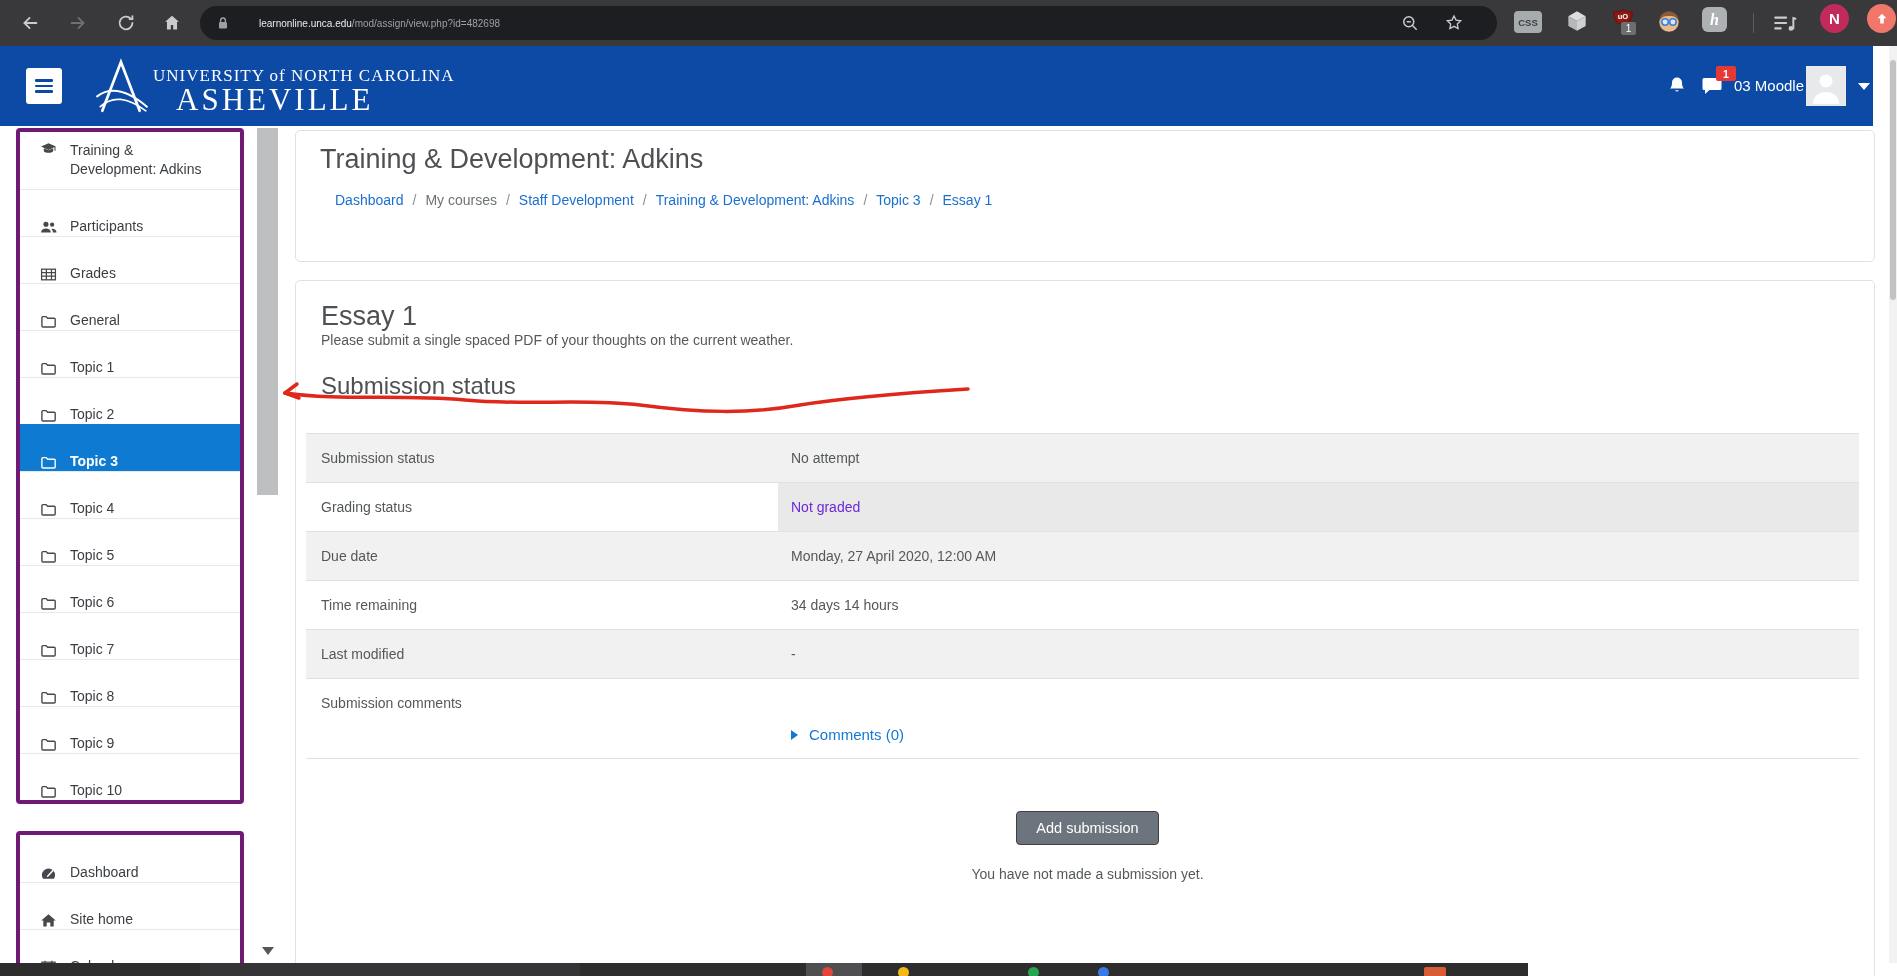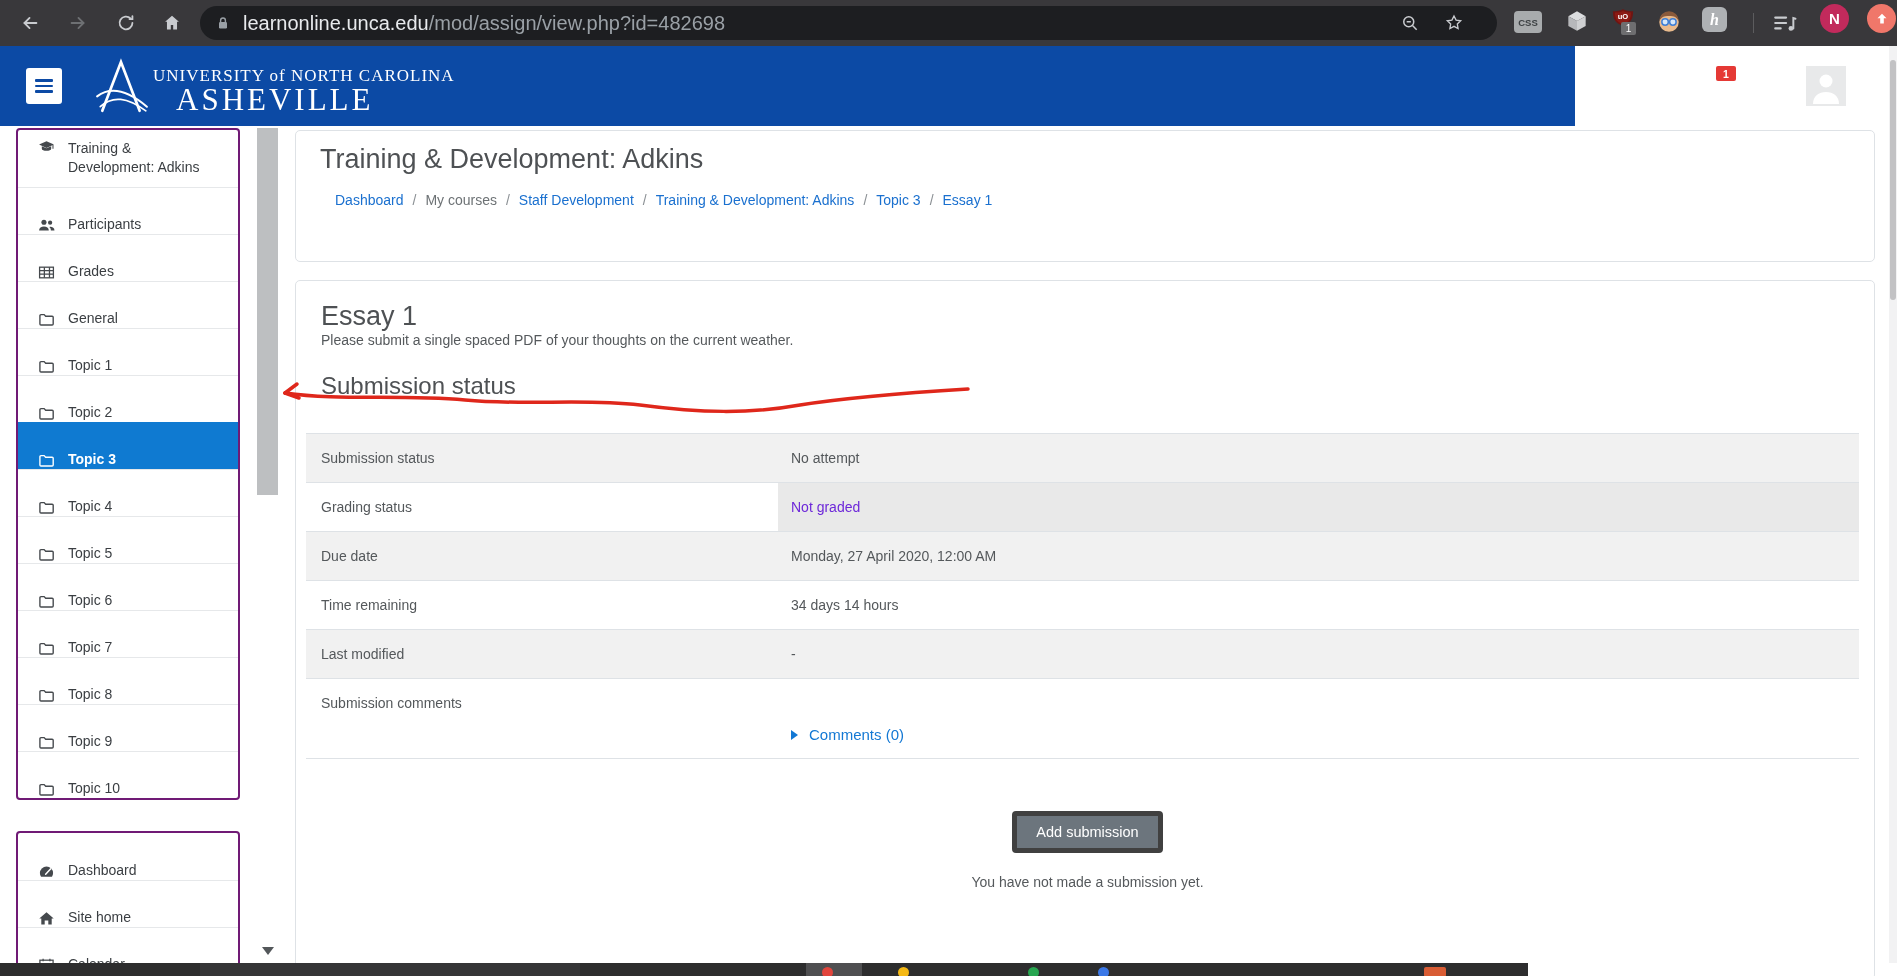--- a/index.html
+++ b/index.html
@@ -6,43 +6,43 @@
   body{
     width:1897px;height:976px;position:relative;overflow:hidden;
     font-family:"Liberation Sans",sans-serif;background:#fff;
   }
   
   .chrome{position:absolute;left:0;top:0;width:1897px;height:46px;background:#39383b;z-index:40;}
   .nav-btn{position:absolute;top:7px;width:32px;height:32px;display:flex;align-items:center;justify-content:center;border-radius:50%;}
   .nav-btn svg{width:22px;height:22px;}
   .omnibox{position:absolute;left:200px;top:6px;width:1297px;height:34px;border-radius:17px;background:#1d1e21;display:flex;align-items:center;}
   .omnibox .lock{margin-left:15px;width:16px;height:16px;}
-  .url{margin-left:12px;font-size:20px;white-space:nowrap;}
+  .url{margin-left:28px;font-size:10px;white-space:nowrap;}
   .url .domain{color:#e8eaed;}
   .url .path{color:#9aa0a6;}
   .pill-icon{position:absolute;top:7px;width:20px;height:20px;}
   .ext{position:absolute;display:flex;align-items:center;justify-content:center;}
   .sep-v{position:absolute;left:1753px;top:13px;width:1px;height:20px;background:#5c5c5e;}
   .circle-btn{position:absolute;top:4px;width:29px;height:29px;border-radius:50%;display:flex;align-items:center;justify-content:center;color:#fff;font-size:15px;font-weight:bold;}
   .ext-badge{position:absolute;left:1621px;top:22px;width:15px;height:13px;background:#6e6e70;color:#fff;font-size:10px;display:flex;align-items:center;justify-content:center;border-radius:2px;}
   
-  .mheader{position:absolute;left:0;top:46px;width:1575px;height:80px;background:#0c4aa5;z-index:30;}
+  .mheader{position:absolute;left:0;top:46px;width:1873px;height:80px;background:#0c4aa5;z-index:30;}
   .burger{position:absolute;left:26px;top:22px;width:36px;height:36px;background:#fff;border-radius:3px;display:flex;flex-direction:column;align-items:center;justify-content:center;gap:3px;border:none;cursor:pointer;}
   .burger i{display:block;width:18px;height:2.5px;background:#0c4aa5;border-radius:1px;}
   .brand-a{position:absolute;left:94px;top:10px;width:56px;height:62px;}
   .brand-l1{position:absolute;left:153px;top:20px;color:#fff;font-family:"Liberation Serif",serif;font-size:17px;letter-spacing:1px;white-space:nowrap;}
   .brand-l2{position:absolute;left:176px;top:36px;color:#fff;font-family:"Liberation Serif",serif;font-size:31px;letter-spacing:3px;white-space:nowrap;}
   .hicon{position:absolute;width:24px;height:24px;color:#fff;}
   .msg-badge{position:absolute;left:1716px;top:20px;min-width:16px;height:15px;background:#e53935;color:#fff;font-size:10.5px;font-weight:bold;display:flex;align-items:center;justify-content:center;border-radius:2px;padding:0 2px;}
   .username{position:absolute;left:1734px;top:31px;color:#fff;font-size:15px;white-space:nowrap;}
   .avatar{position:absolute;left:1806px;top:20px;width:40px;height:40px;background:#e8e9ea;display:flex;align-items:flex-end;justify-content:center;overflow:hidden;}
   .caret-w{position:absolute;left:1858px;top:37px;width:0;height:0;border-left:6px solid transparent;border-right:6px solid transparent;border-top:7px solid #fff;}
   
   .drawer{position:absolute;left:0;top:126px;width:280px;bottom:13px;background:#fff;z-index:5;}
-  .nav-group{position:absolute;left:16px;width:220px;border:2px solid #701a75;border-radius:4px;background:#fff;overflow:hidden;}
+  .nav-group{position:absolute;left:16px;width:220px;border:4px solid #701a75;border-radius:4px;background:#fff;overflow:hidden;}
   .nav-group .item{display:flex;align-items:flex-end;gap:13px;height:47px;padding:0 8px 0 20px;border-top:1px solid #e6e8ea;color:#3a3e42;font-size:14px;box-sizing:border-box;cursor:pointer;}
   .nav-group .item:first-child{border-top:none;}
   .nav-group .item.tall{height:57px;align-items:flex-start;padding-top:9px;}
   .item .ico{width:17px;height:17px;flex:none;color:#45494d;}
   .item .ico svg{width:100%;height:100%;display:block;}
   .item .lbl{line-height:19px;}
   .item.active{background:#0f7ad1;color:#fff;font-weight:bold;border-top-color:#0f7ad1;}
   .item.active .ico{color:#fff;}
   .dscroll{position:absolute;left:257px;top:0;width:21px;height:100%;}
   .dthumb{position:absolute;left:0;top:2px;width:21px;height:367px;background:#bdbfc1;}
@@ -63,21 +63,21 @@
   .trow.shade-row{background:#f1f1f1;}
   .trow .tlabel{width:472px;box-sizing:border-box;padding:16px 10px 10px 15px;flex:none;}
   .trow .tvalue{flex:1;padding:16px 10px 10px 13px;}
   .trow.shade-value .tvalue{background:#e9e9e9;}
   .trow .emph{color:#6d28d9;}
   .trow.comments-row{min-height:80px;}
   .trow.comments-row .tvalue{padding-top:47px;}
   .clink{color:#1378d4;text-decoration:none;font-size:15px;display:inline-flex;align-items:center;}
   .ctri{width:0;height:0;border-top:5px solid transparent;border-bottom:5px solid transparent;border-left:7px solid #1378d4;margin-right:11px;}
   .btn-row{text-align:center;margin-top:52px;}
-  .btn-secondary{background:#6c757d;border:5px solid #404040;color:#fff;font-size:14.5px;font-family:"Liberation Sans",sans-serif;padding:8px 19px;border-radius:4px;cursor:pointer;}
+  .btn-secondary{background:#6c757d;border:1px solid #404040;color:#fff;font-size:14.5px;font-family:"Liberation Sans",sans-serif;padding:8px 19px;border-radius:4px;cursor:pointer;}
   .note{margin-top:21px;text-align:center;font-size:14px;color:#55595c;}
   
   .anno{position:absolute;left:280px;top:378px;width:700px;height:46px;z-index:10;pointer-events:none;}
   
   .vscroll{position:absolute;right:0;top:46px;width:8px;bottom:13px;background:#f2f2f3;z-index:45;}
   .vthumb{position:absolute;left:1px;top:14px;width:6px;height:240px;background:#c2c2c4;border-radius:3px;}
   
   .taskbar{position:absolute;left:0;bottom:0;width:1528px;height:13px;background:#2d2d2e;z-index:50;overflow:hidden;}
   .tb-seg{position:absolute;left:200px;top:0;width:380px;height:13px;background:#353537;}
   .tb-tile{position:absolute;left:806px;top:0;width:56px;height:13px;background:#4f4f51;}

